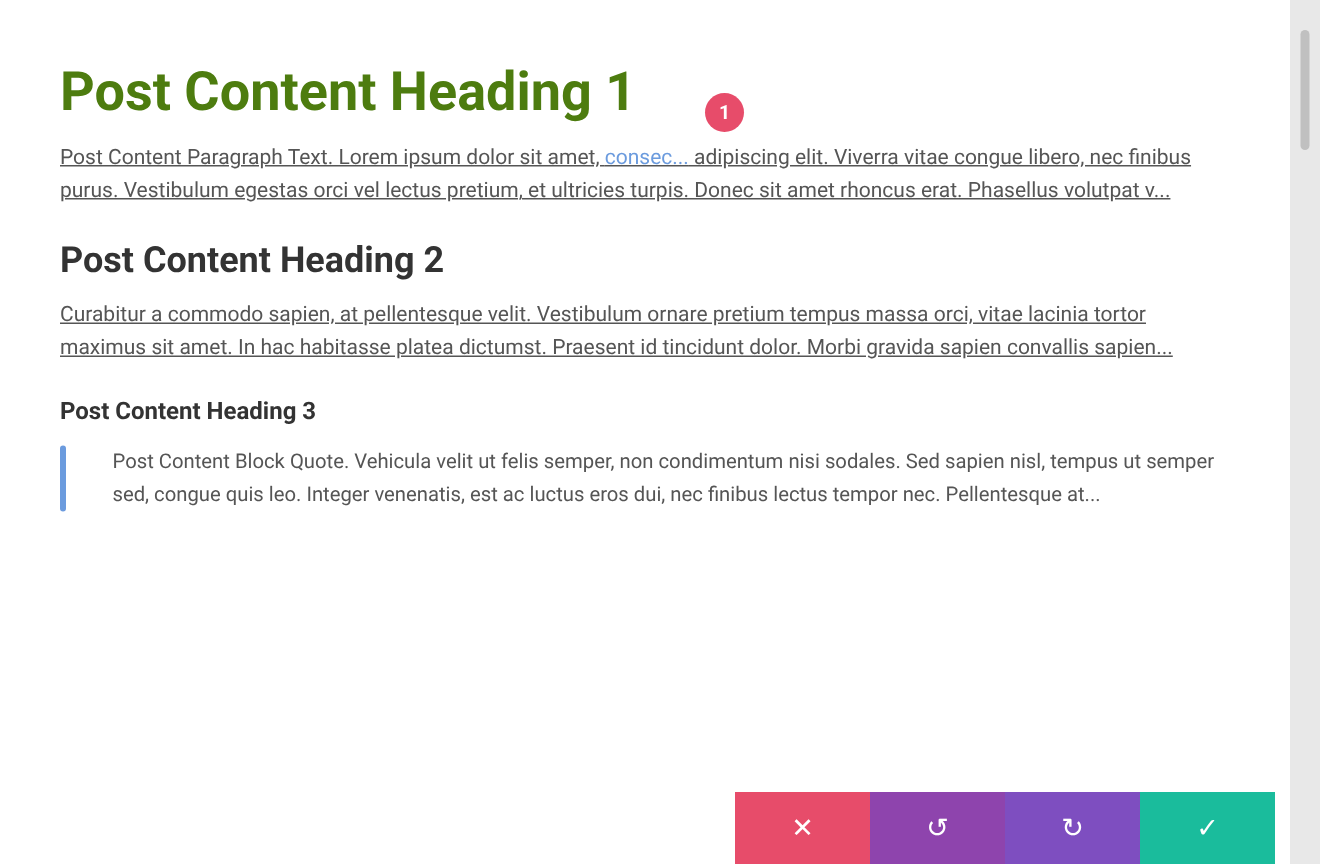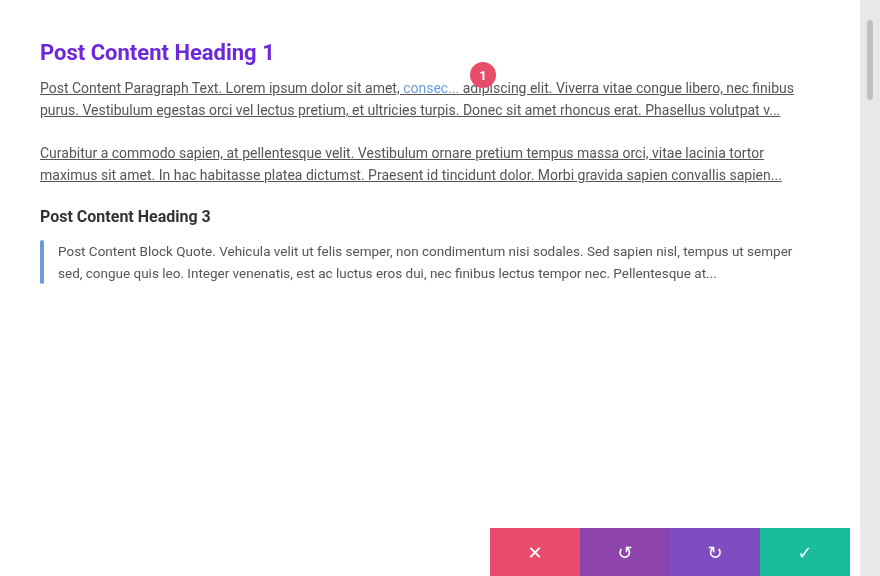--- a/index.html
+++ b/index.html
@@ -37,23 +37,23 @@
     }
     .scrollbar-thumb {
       width: 6px;
       height: 80px;
       background: #c0c0c0;
       border-radius: 3px;
       margin: 20px auto;
     }
 
     .post-heading-1 {
-      font-size: 22px;
-      font-weight: 700;
-      color: #6d28d9;
+      font-size: 36px;
+      font-weight: 700;
+      color: #4d7c0f;
       margin-bottom: 12px;
       margin-top: 10px;
     }
 
     .post-paragraph {
       font-size: 14px;
       color: #555;
       line-height: 1.6;
       margin-bottom: 20px;
       text-decoration: underline;
@@ -74,20 +74,21 @@
     .post-heading-3 {
       font-size: 16px;
       font-weight: 700;
       color: #333;
       margin-bottom: 14px;
     }
 
     .blockquote-wrapper {
       display: flex;
       margin-bottom: 20px;
+      gap: 17px;
     }
     .blockquote-bar {
       width: 4px;
       background: #6b9bde;
       border-radius: 2px;
       margin-right: 14px;
       flex-shrink: 0;
     }
     .blockquote-text {
       font-size: 13.5px;
@@ -155,20 +156,21 @@
 <body>
 
 <div class="page-background"></div>
 
 <div class="content-area">
   <h1 class="post-heading-1">Post Content Heading 1</h1>
   <p class="post-paragraph">
     Post Content Paragraph Text. Lorem ipsum dolor sit amet, <a href="#">consec...</a> adipiscing elit. Viverra vitae congue libero, nec finibus purus. Vestibulum egestas orci vel lectus pretium, et ultricies turpis. Donec sit amet rhoncus erat. Phasellus volutpat v...
   </p>
 
+  <h2 class="post-heading-2">Post Content Heading 2</h2>
   <p class="post-paragraph">Curabitur a commodo sapien, at pellentesque velit. Vestibulum ornare pretium tempus massa orci, vitae lacinia tortor maximus sit amet. In hac habitasse platea dictumst. Praesent id tincidunt dolor. Morbi gravida sapien convallis sapien...</p>
 
   <h3 class="post-heading-3">Post Content Heading 3</h3>
 
   <div class="blockquote-wrapper">
     <div class="blockquote-bar"></div>
     <p class="blockquote-text">Post Content Block Quote. Vehicula velit ut felis semper, non condimentum nisi sodales. Sed sapien nisl, tempus ut semper sed, congue quis leo. Integer venenatis, est ac luctus eros dui, nec finibus lectus tempor nec. Pellentesque at...</p>
   </div>
 </div>
 

